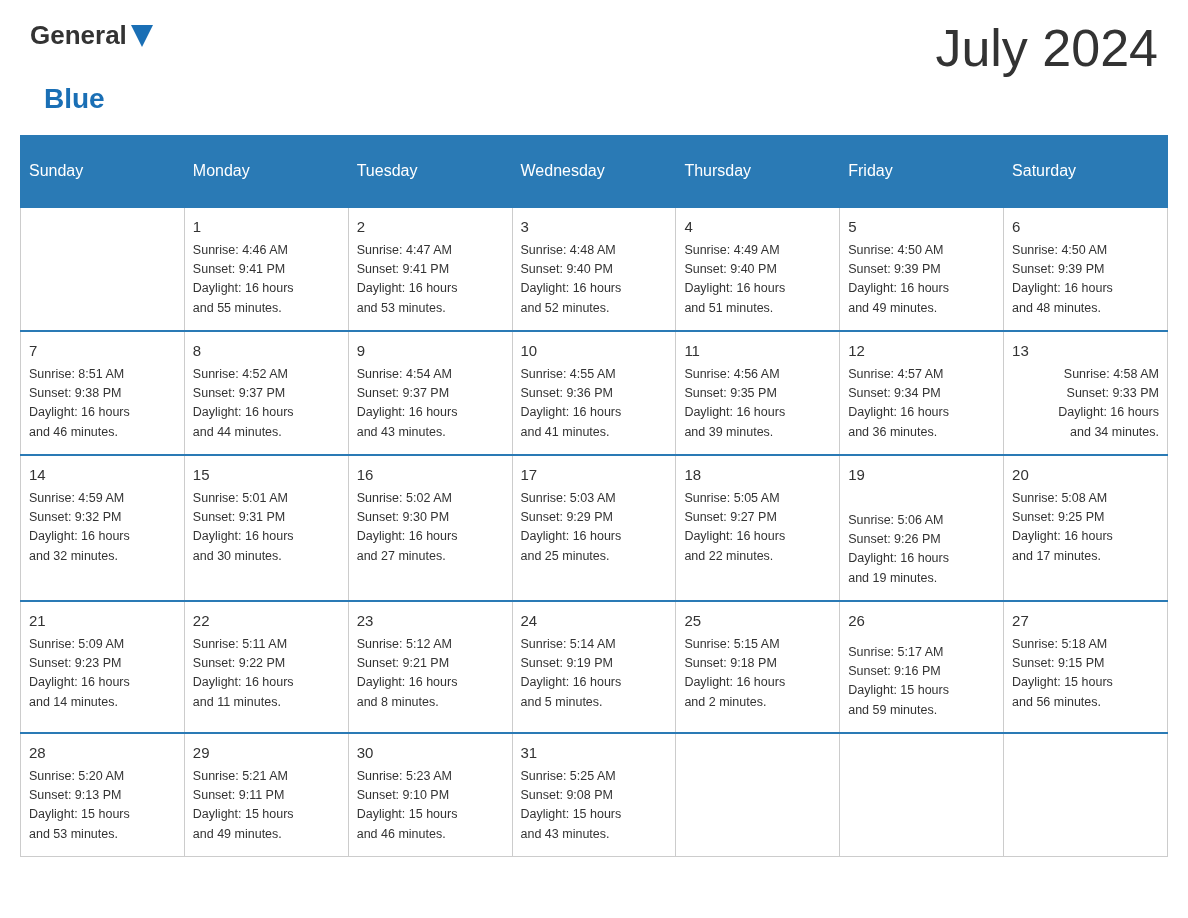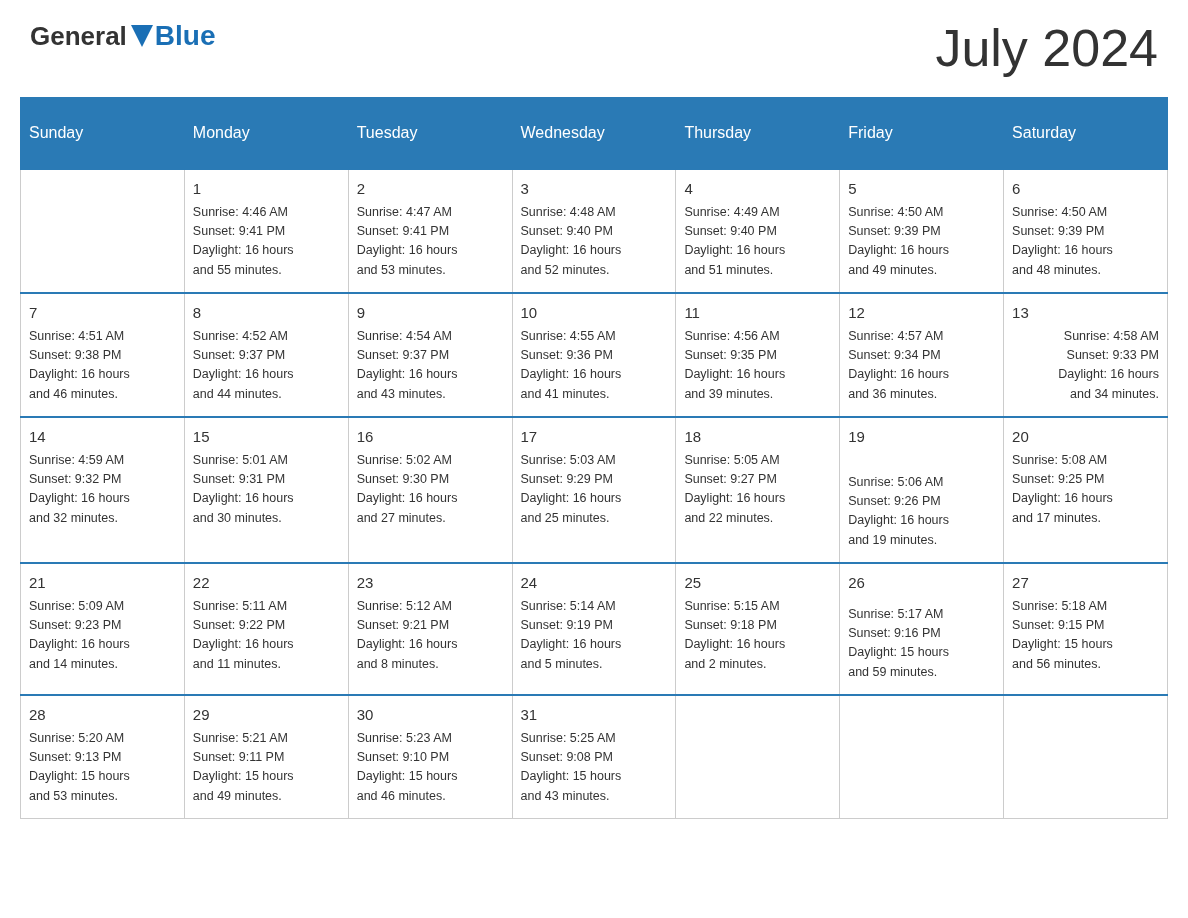--- a/index.html
+++ b/index.html
@@ -11,22 +11,23 @@
       min-height: 918px;
     }
     .header {
       display: flex;
       justify-content: space-between;
       align-items: flex-start;
       padding: 20px 30px 10px 30px;
     }
     .logo-area {
       display: flex;
-      flex-direction: row;
-      align-items: center;
+      flex-direction: column;
+      align-items: flex-start;
+      gap: 32px;
     }
     .logo-blue {
       color: #1a6fb5;
       font-size: 28px;
       font-weight: bold;
     }
     .title-area {
       text-align: right;
     }
     .month-title {
@@ -101,21 +102,21 @@
 <div class="header">
   <div class="logo-area">
     <div class="logo-combined">
       <span class="logo-general">General</span>
       <span class="logo-icon">
         <svg width="22" height="22" viewBox="0 0 22 22" style="display:inline-block;vertical-align:middle;margin-left:2px;">
           <polygon points="0,0 22,0 11,22" fill="#1a6fb5"></polygon>
         </svg>
       </span>
     </div>
-    <div style="margin-left:2px;">
+    <div style="margin-left:14px;">
       <span class="logo-blue">Blue</span>
     </div>
   </div>
   <div class="title-area">
     <div class="month-title">July 2024</div>
   </div>
 </div>
 
 <table class="calendar">
   <thead>
@@ -171,21 +172,21 @@
           <span class="day-number">6</span>
           <div class="day-info" style="white-space: pre-line;">Sunrise: 4:50 AM
 Sunset: 9:39 PM
 Daylight: 16 hours
 and 48 minutes.</div>
         </td>
       </tr>
       <tr class="week-row">
         <td>
           <span class="day-number">7</span>
-          <div class="day-info" style="white-space: pre-line;">Sunrise: 4:51 AM
+          <div class="day-info" style="white-space: pre-line;">Sunrise: 8:51 AM
 Sunset: 9:38 PM
 Daylight: 16 hours
 and 46 minutes.</div>
         </td>
         <td>
           <span class="day-number">8</span>
           <div class="day-info" style="white-space: pre-line;">Sunrise: 4:52 AM
 Sunset: 9:37 PM
 Daylight: 16 hours
 and 44 minutes.</div>

